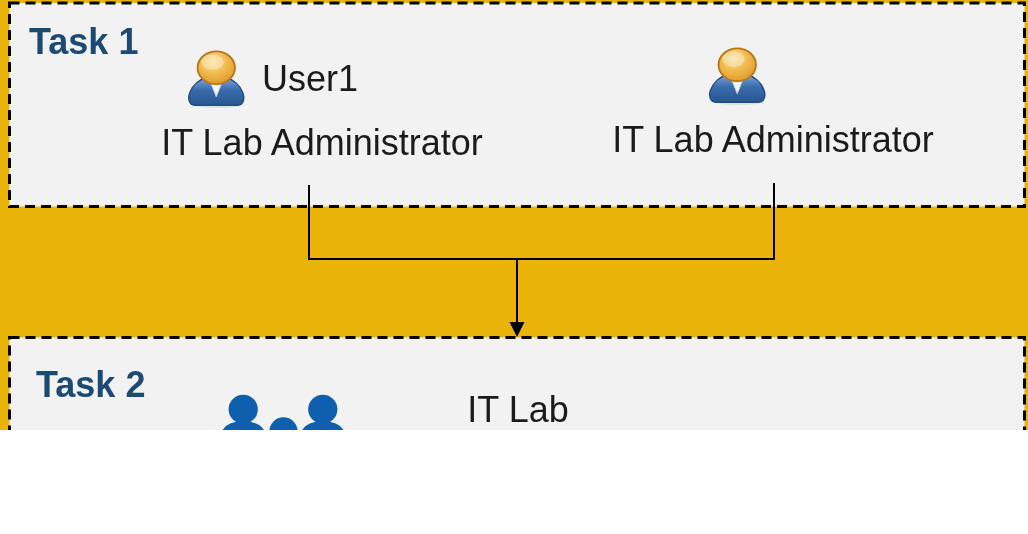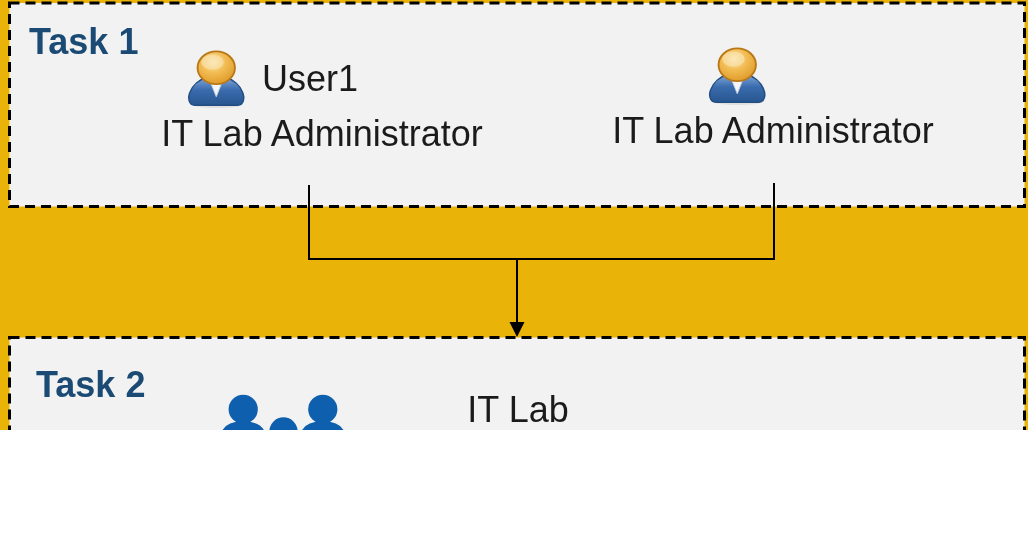--- a/index.html
+++ b/index.html
@@ -30,21 +30,21 @@
     white-space: nowrap;
   }
   .task1-label { left: 29px; top: 21px; }
   .task2-label { left: 36px; top: 364px; }
 
   .persona {
     position: absolute;
     display: flex;
     flex-direction: column;
     align-items: center;
-    gap: 5px;
+    gap: 14px;
     justify-content: center;
   }
   .persona-1 { left: 322px; top: 50px; transform: translateX(-50%); }
   .persona-2 { left: 773px; top: 47px; transform: translateX(-50%); }
   .persona-row1 {
     display: flex;
     align-items: center;
     gap: 16px;
   }
   .persona-1 .persona-row1 { transform: translateX(-50px); }

